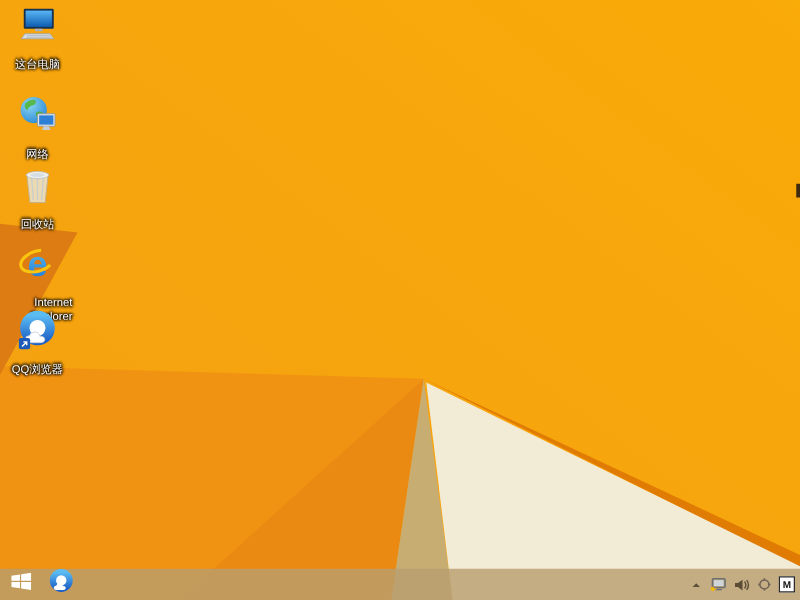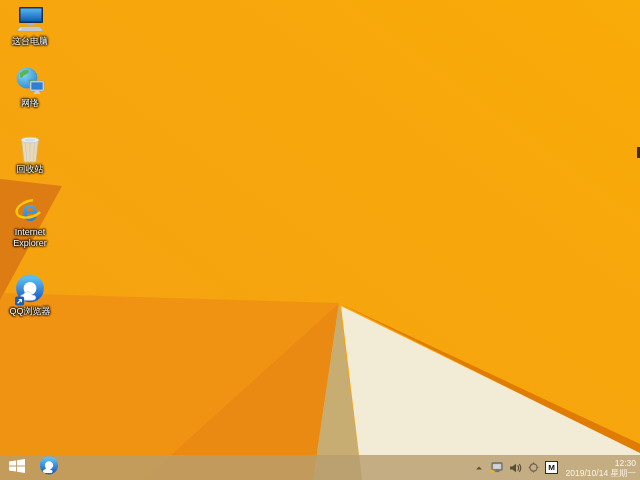--- a/index.html
+++ b/index.html
@@ -12,21 +12,21 @@
   #wallpaper{position:absolute;left:0;top:0;width:640px;height:480px;display:block;}
   #edge-mark{position:absolute;right:0;top:147px;width:3px;height:11px;background:#3f2b10;}
   
   .desk-icon{
     position:absolute;left:2px;width:56px;
     display:flex;flex-direction:column;align-items:center;
     cursor:default;
   }
   .desk-icon .glyph{width:32px;height:32px;display:flex;align-items:center;justify-content:center;}
   .desk-icon .label{
-    margin-top:0;font-size:9px;line-height:10.5px;color:#fff;text-align:center;
+    margin-top:10px;font-size:9px;line-height:10.5px;color:#fff;text-align:right;
     text-shadow:0 1px 2px #000,1px 0 2px #000,-1px 0 2px #000,0 -1px 2px #000;
     word-wrap:break-word;max-width:56px;
   }
   
   #taskbar{
     position:absolute;left:0;bottom:0;width:640px;height:25px;
     background:rgba(184,158,110,0.80);
     display:flex;align-items:center;
   }
   .tb-btn{height:25px;display:flex;align-items:center;justify-content:center;}
@@ -73,21 +73,21 @@
       <rect x="5" y="3" width="24" height="16" rx="1" fill="#16324f"></rect>
       <rect x="6.5" y="4.5" width="21" height="13" fill="url(#pcg)"></rect>
       <path d="M14 19 h6 v2 h-6z" fill="#aab3bb"></path>
       <path d="M6 23 L26 23 L29 27 L3 27 Z" fill="#d7dde3" stroke="#9aa3ab" stroke-width="0.6"></path>
       <path d="M7.5 24.5 h19 M7 25.8 h20" stroke="#b3bac1" stroke-width="0.7"></path>
     </svg>
   </span>
   <span class="label">这台电脑</span>
 </div>
 
-<div class="desk-icon" style="top:66px">
+<div class="desk-icon" style="top:76px">
   <span class="glyph">
     <svg width="32" height="32" viewBox="0 0 32 32">
       <defs>
           <radialGradient id="glg" cx="0.35" cy="0.3" r="0.9">
         <stop offset="0" stop-color="#8ad6f2"></stop>
             <stop offset="1" stop-color="#1d7fd0"></stop>
           </radialGradient>
         </defs>
       <circle cx="13" cy="12" r="10.5" fill="url(#glg)"></circle>
       <path d="M6 7 q4-4 8-3 q2 2-1 4 q-4 1-5 4 q-3-1-2-5Z" fill="#57b84e"></path>
@@ -121,21 +121,21 @@
             <stop offset="1" stop-color="#1a6fd4"></stop>
           </linearGradient>
         </defs>
       <text x="15" y="24" font-size="27" font-weight="bold" text-anchor="middle" fill="url(#ieg)" font-family="Liberation Sans, sans-serif">e</text>
       <ellipse cx="15" cy="13" rx="13" ry="7.5" fill="none" stroke="#fbc40f" stroke-width="2.3" transform="rotate(-18 15 13)" stroke-dasharray="46 16" stroke-dashoffset="-8"></ellipse>
     </svg>
   </span>
   <span class="label">Internet Explorer</span>
 </div>
 
-<div class="desk-icon" style="top:274px">
+<div class="desk-icon" style="top:248px">
   <span class="glyph">
     <svg width="32" height="32" viewBox="0 0 30 30">
       <defs>
           <linearGradient id="qg" x1="0" y1="0" x2="0" y2="1">
         <stop offset="0" stop-color="#5bbcf2"></stop>
             <stop offset="1" stop-color="#1e62c8"></stop>
           </linearGradient>
         </defs>
       <circle cx="15" cy="13.5" r="9.5" fill="#fff" stroke="url(#qg)" stroke-width="7"></circle>
       <path d="M9 24.5 q-3 0-3-2.6 q0-2.6 3-2.6 q0.8-2.8 3.8-2.8 q3.4 0 4 3.2 q3.6 0 3.6 2.5 q0 2.3-3 2.3 Z" fill="#fff" stroke="#c9d2da" stroke-width="0.7"></path>
@@ -193,18 +193,14 @@
         <path d="M8.6 2.3 q2.2 2.7 0 5.4 M10.3 1.1 q3 3.9 0 7.8" stroke="#5a4c35" fill="none" stroke-width="1.1"></path>
       </svg>
     </span>
     <span class="tray-ico">
       <svg width="11" height="11" viewBox="0 0 11 11">
         <circle cx="5.5" cy="5.5" r="3.6" fill="none" stroke="#6e6154" stroke-width="1.2"></circle>
         <path d="M5.5 0.6 V2.1 M5.5 8.9 V10.4 M0.6 5.5 H2.1 M8.9 5.5 H10.4" stroke="#6e6154" stroke-width="1.2"></path>
       </svg>
     </span>
     <span id="ime-badge">M</span>
-    <div id="clock">
-      <span>12:30</span>
-      <span>2019/10/14 星期一</span>
-    </div>
   </div>
 </div>
 
 </body></html>

